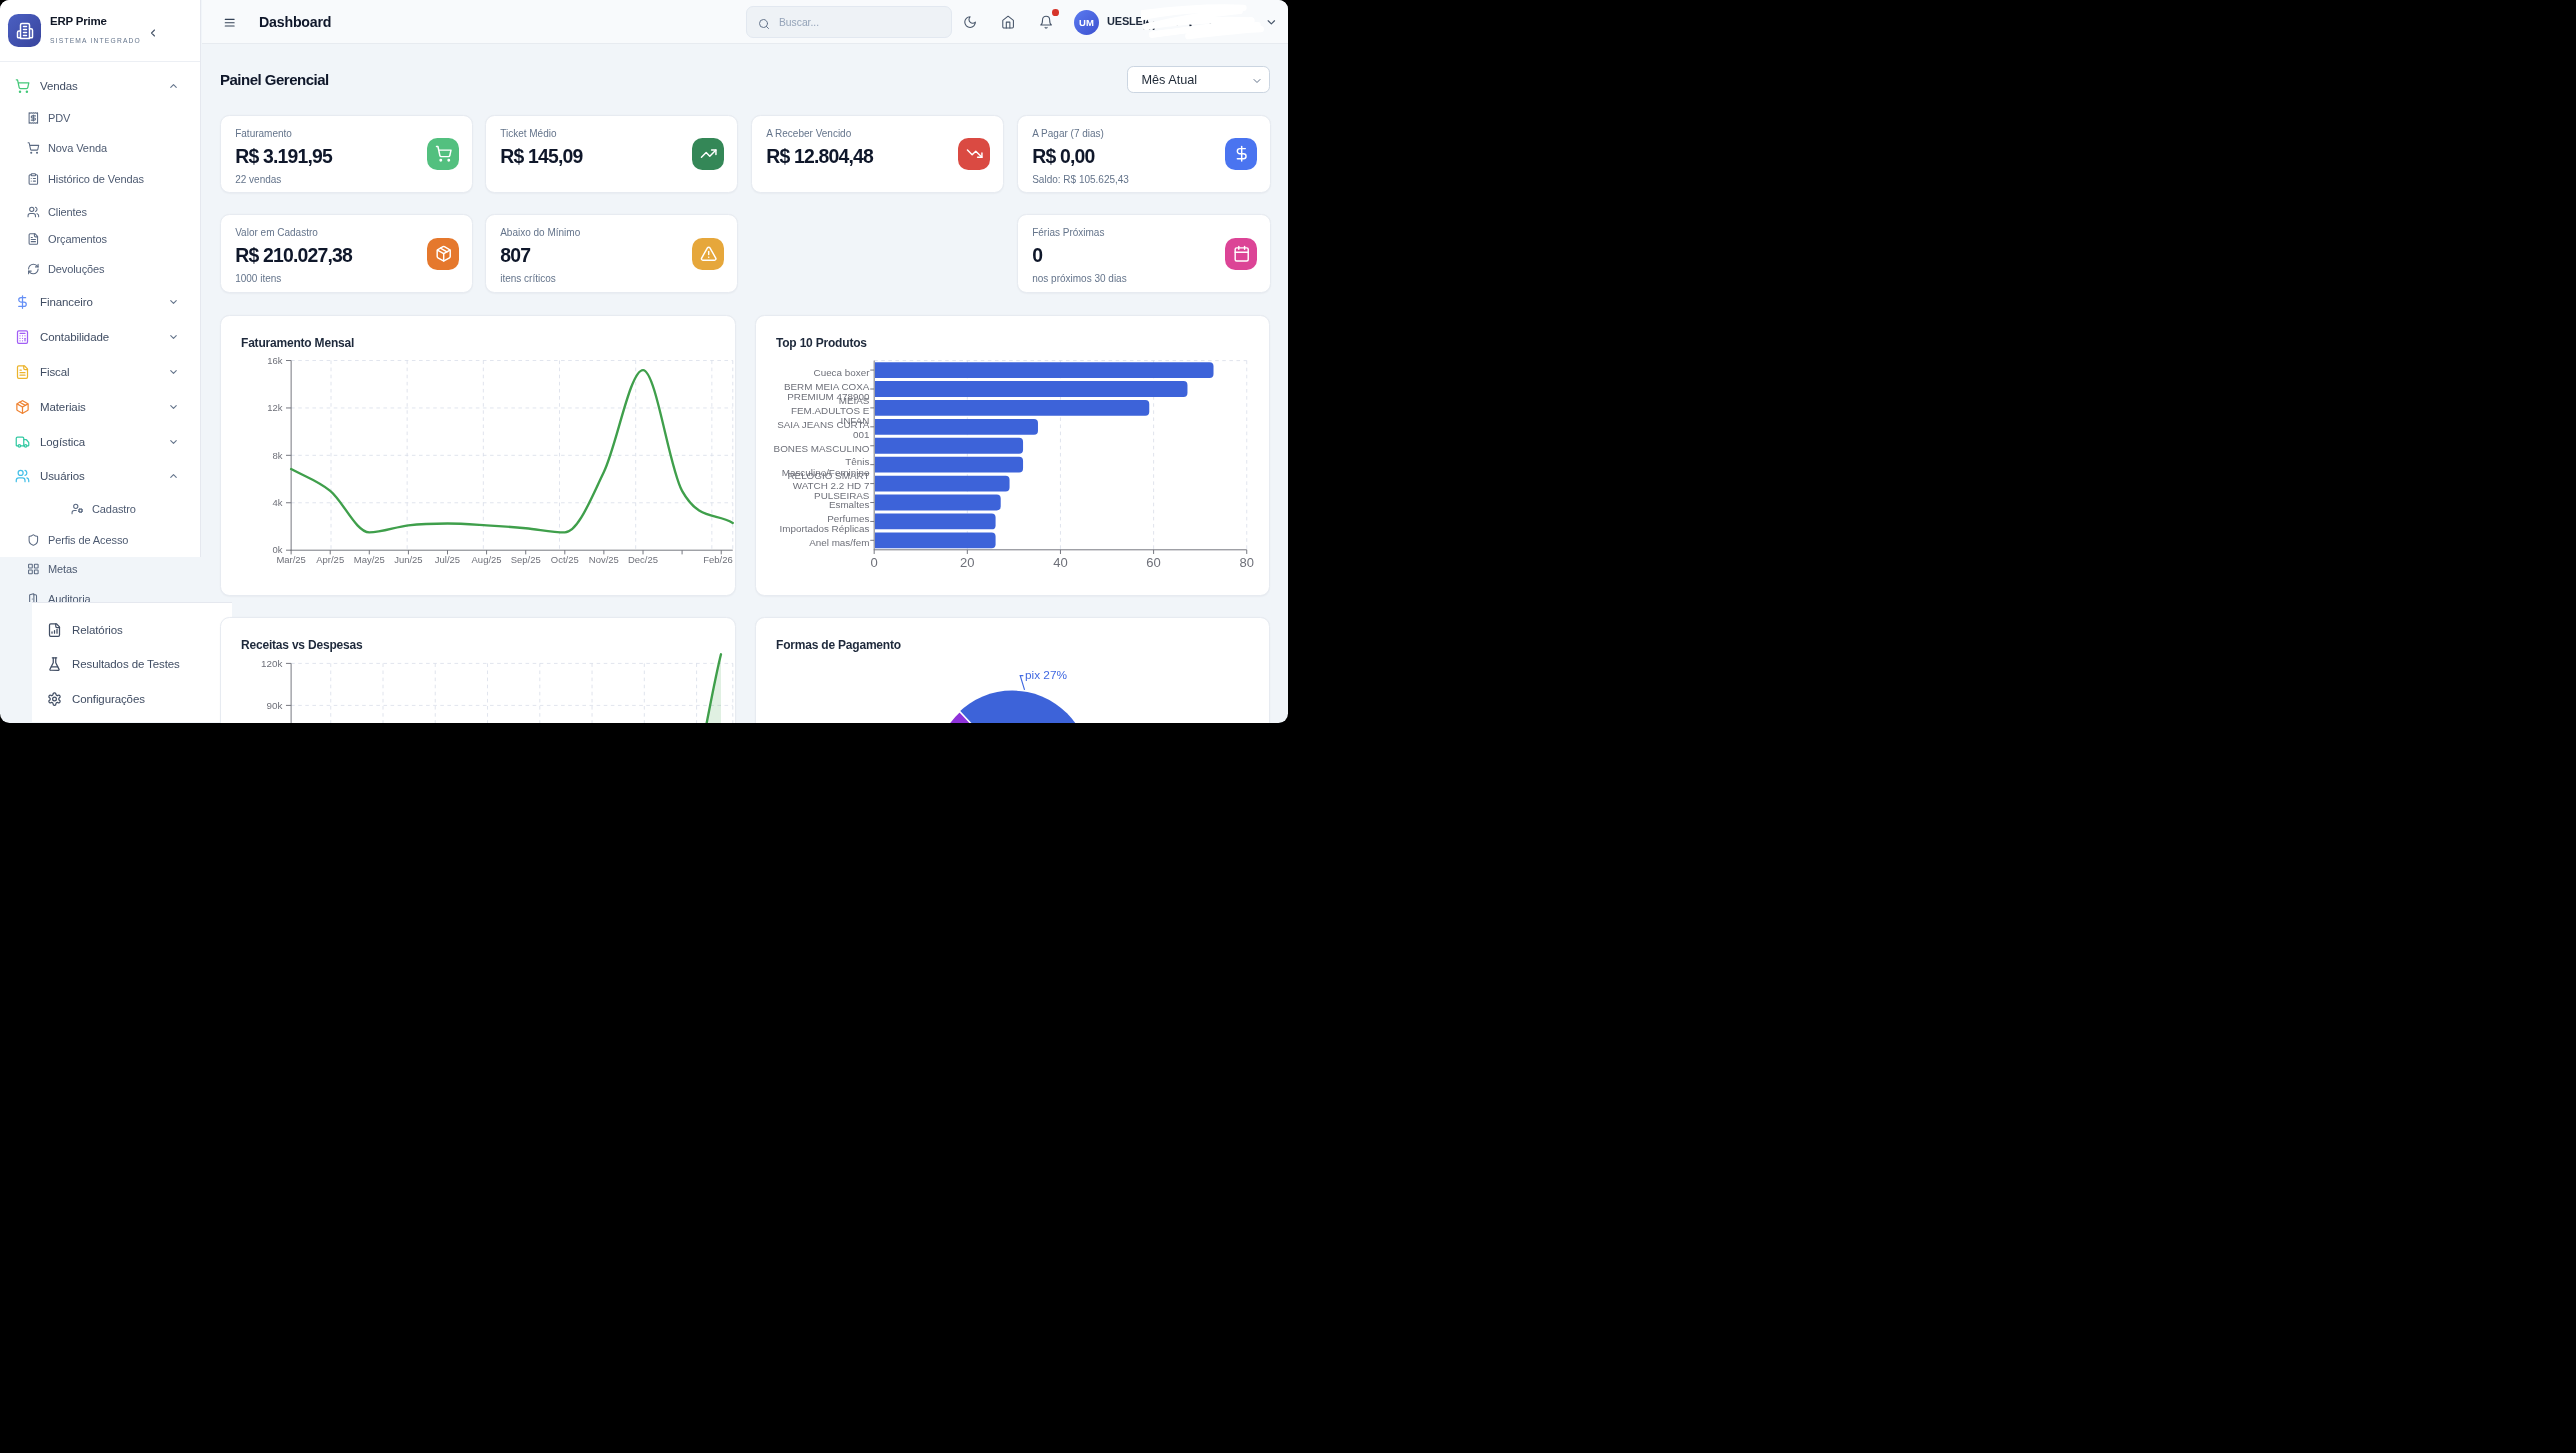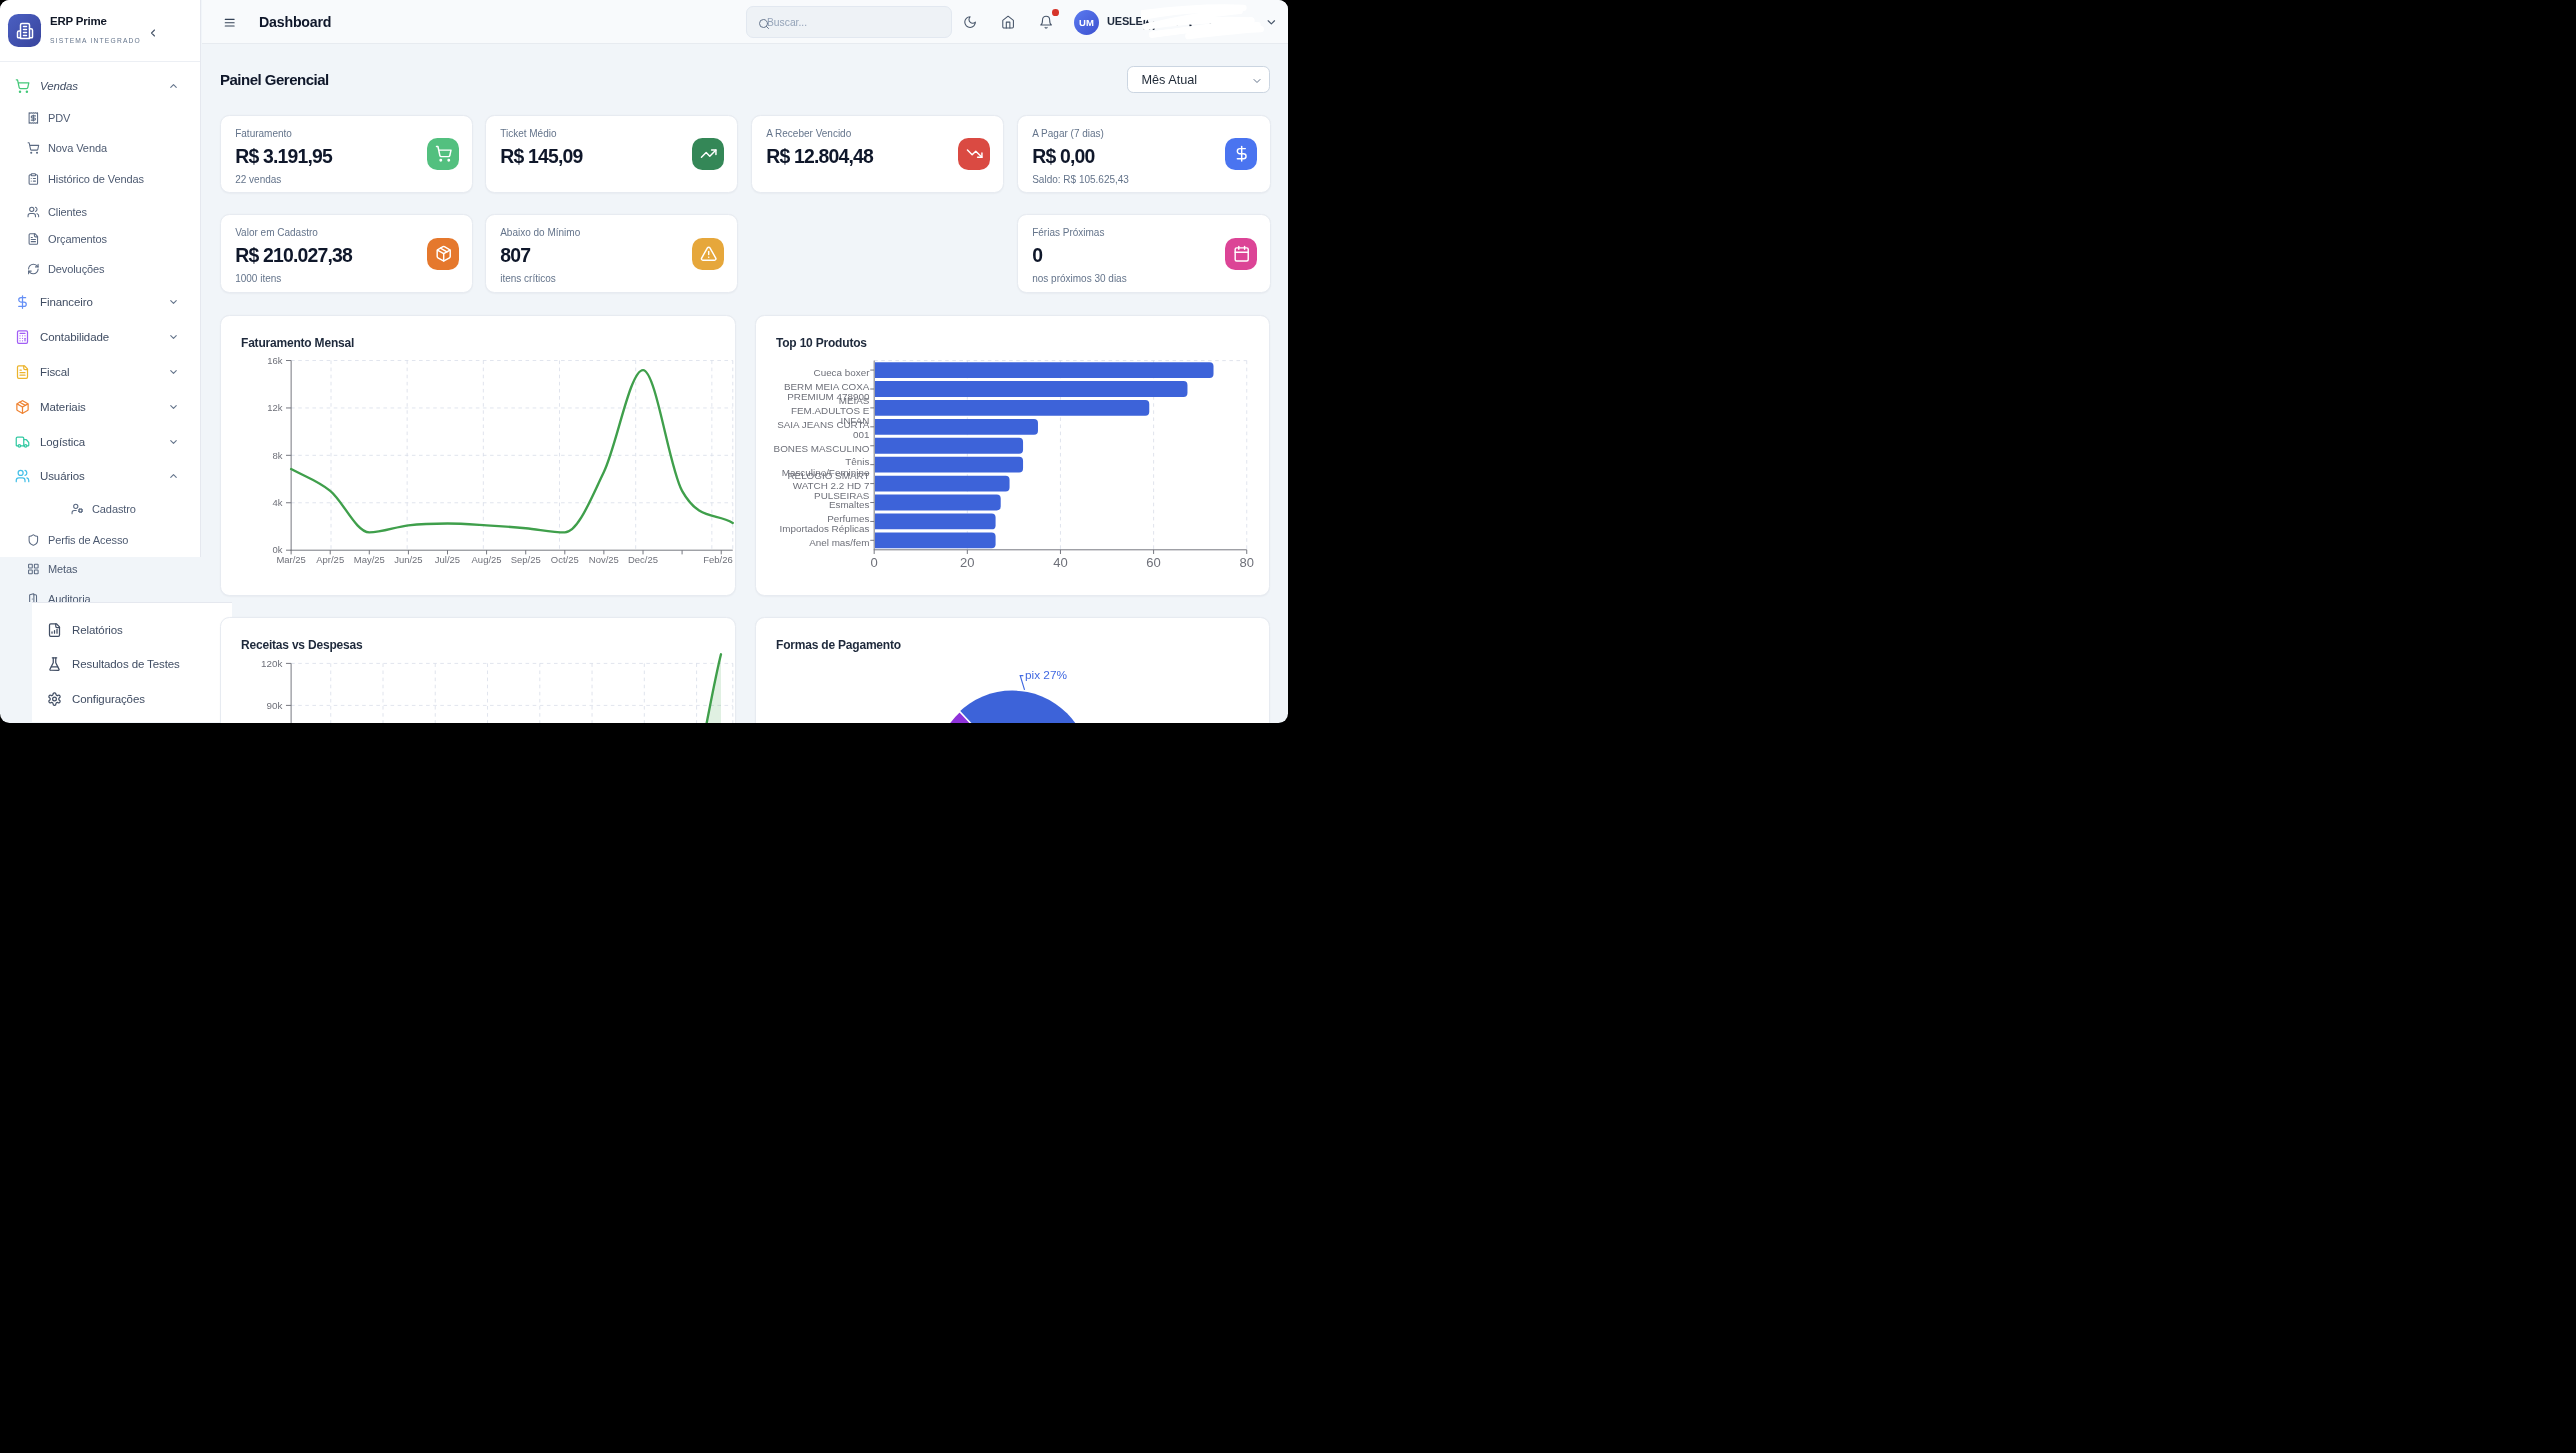--- a/index.html
+++ b/index.html
@@ -15,21 +15,21 @@
   .it .mi { position:absolute; left:15px; top:50%; transform:translateY(-50%); }
   .it .tx { position:absolute; left:40px; top:50%; transform:translateY(-50%); white-space:nowrap; }
   .it .ch { position:absolute; left:168px; top:50%; transform:translateY(-50%); color:#64748b; height:11px; }
   .sub { height:28.5px; color:#4d5a71; font-size:11px; }
   .sub .mi { left:27px; color:#5b6a82; }
   .sub .tx { left:48px; }
   #sbfoot { position:absolute; left:0; top:602px; width:200px; height:120px; border-top:0.8px solid #e5e8ef; background:#fff;margin-left:32px; }
   #top { position:absolute; left:202px; top:0; right:0; height:44px; background:#f8fafc; border-bottom:0.8px solid #e7ebf0; }
   .ab { position:absolute; }
   #search { position:absolute; left:544px; top:6.3px; width:206px; height:32px; border:0.8px solid #e2e8f0; background:#eef2f6; border-radius:7.1px; }
-  #search span { position:absolute; left:20px; top:9.5px; font-size:10.3px; color:#94a3b8; }
+  #search span { position:absolute; left:32px; top:9.5px; font-size:10.3px; color:#94a3b8; }
   #avatar { position:absolute; left:872px; top:9.5px; width:25px; height:25px; border-radius:50%; background:linear-gradient(135deg,#5b7bf0,#3c50cf); color:#fff; font-size:9.5px; font-weight:700; display:flex; align-items:center; justify-content:center; letter-spacing:0.2px; }
   #uname { position:absolute; left:905px; top:15px; font-size:11px; font-weight:600; color:#1e293b; letter-spacing:-0.2px; }
   .card { position:absolute; background:#fff; border:0.8px solid #e7ebf1; border-radius:9.5px; box-shadow:0 0.8px 1.6px rgba(16,24,40,.04); }
   .kt { position:absolute; left:14.2px; top:12px; font-size:10px; color:#64748b; }
   .kv { position:absolute; left:14.2px; top:28.5px; font-size:19.4px; font-weight:800; color:#0f172a; letter-spacing:-0.8px; }
   .ks { position:absolute; left:14.2px; top:58px; font-size:10px; color:#64748b; }
   .kic { position:absolute; right:12.7px; top:50%; transform:translateY(-50%); width:32px; height:32px; border-radius:10.3px; color:#fff; display:flex; align-items:center; justify-content:center; }
   .ct { position:absolute; left:20px; top:20px; font-size:12px; font-weight:700; color:#1e293b; letter-spacing:-0.2px; }
   .card svg.chart { position:absolute; left:0; top:0; }
 </style></head><body>
@@ -49,21 +49,21 @@
         </div>
 <div id="brand">ERP Prime</div>
         <div id="brand2">SISTEMA INTEGRADO</div>
 <div id="sbcol">
           <svg class="ic" width="12" height="12" viewBox="0 0 24 24" stroke-width="2.2">
             <path d="m15 18-6-6 6-6"></path>
           </svg>
         </div>
 </div>
       <nav id="nav">
-<div class="it" style="top:7.7px;font-style:italic;">
+<div class="it" style="top:7.7px;">
           <span class="mi" style="color:#43c878;">
             <svg class="ic" width="15" height="15" viewBox="0 0 24 24" stroke-width="2">
               <circle cx="8" cy="21" r="1"></circle>
               <circle cx="19" cy="21" r="1"></circle>
               <path d="M2.05 2.05h2l2.66 12.42a2 2 0 0 0 2 1.58h9.78a2 2 0 0 0 1.95-1.57l1.65-7.43H5.12"></path>
             </svg>
           </span>
           <span class="tx">Vendas</span>
           <span class="ch">
             <svg class="ic" width="11" height="11" viewBox="0 0 24 24" stroke-width="2.4">

